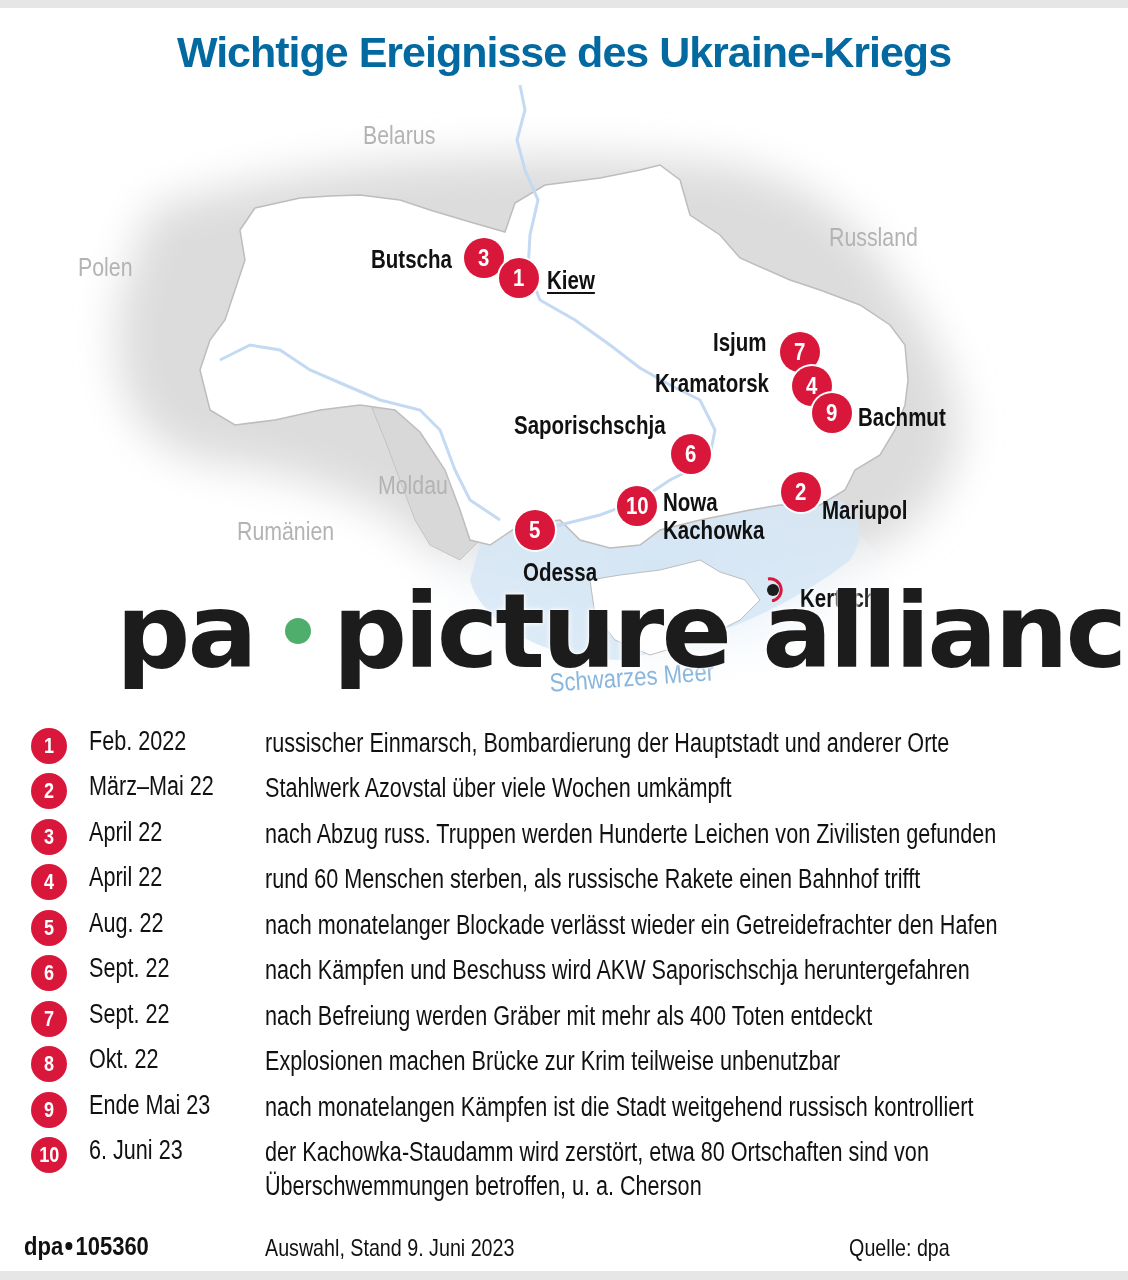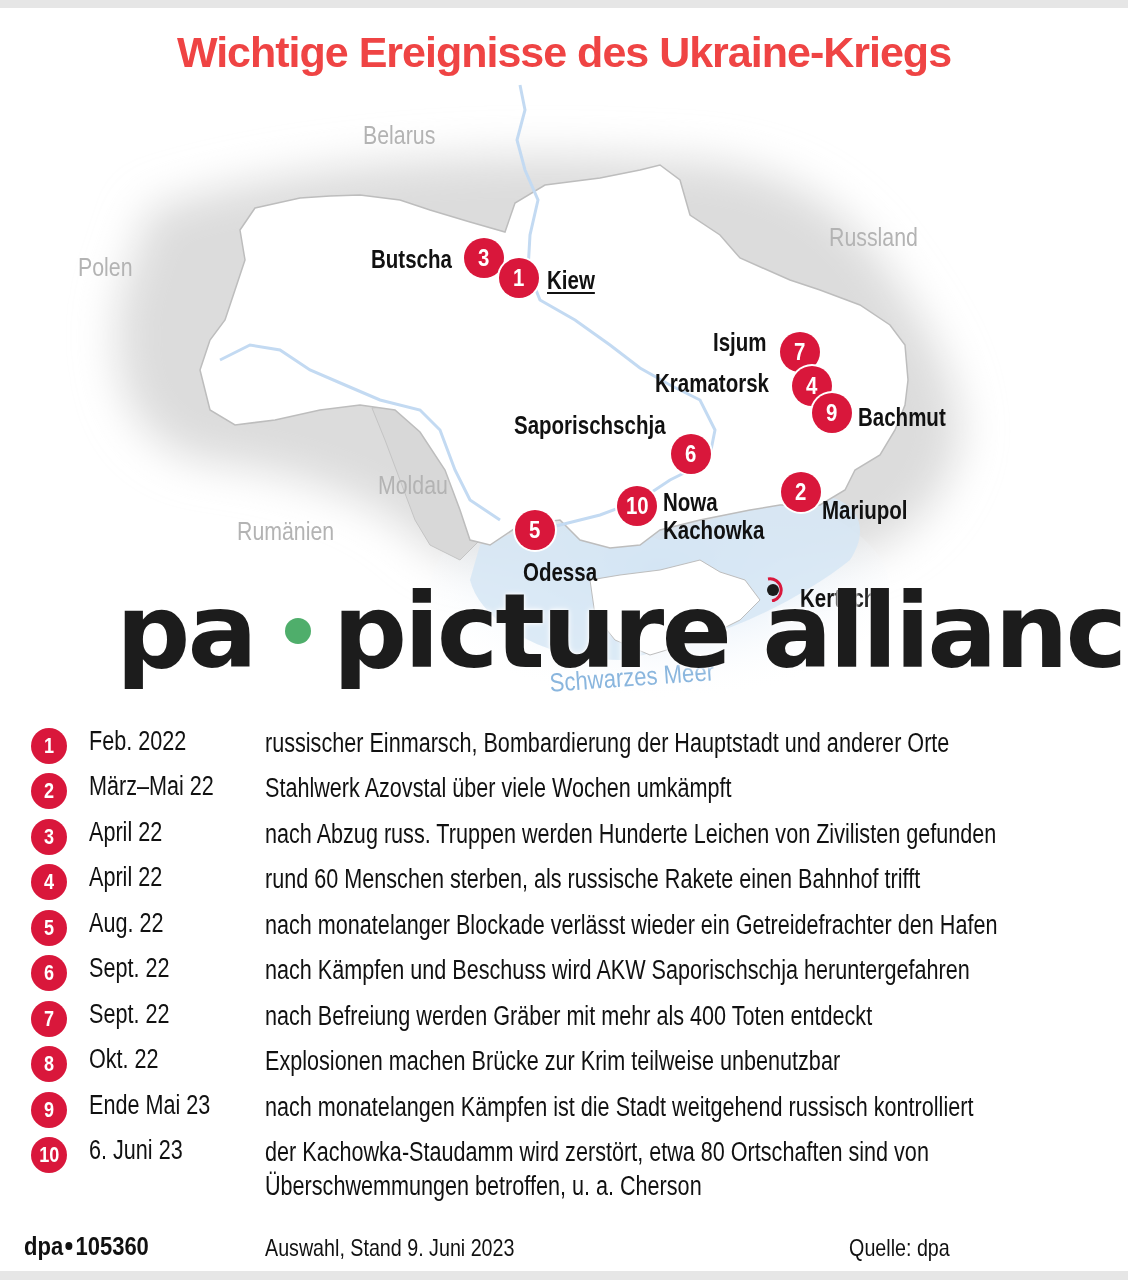--- a/index.html
+++ b/index.html
@@ -7,21 +7,21 @@
     width: 1128px; height: 1280px; position: relative; overflow: hidden;
     background: #ffffff;
     font-family: "Liberation Sans", sans-serif;
     color: #111;
   }
   .topbar { position: absolute; left: 0; top: 0; width: 1128px; height: 8px; background: #e6e6e6; }
   .botbar { position: absolute; left: 0; top: 1271px; width: 1128px; height: 9px; background: #e6e6e6; }
   .title {
     position: absolute; left: 0; top: 28px; width: 1128px; text-align: center;
     font-family: "Liberation Sans", sans-serif; font-weight: bold; font-size: 43px;
-    letter-spacing: -1px; color: #ef4444;
+    letter-spacing: -1px; color: #0369a1;
   }
   .map { position: absolute; left: 0; top: 80px; width: 1128px; height: 620px; }
   .map svg { position: absolute; left: 0; top: 0; }
   .country {
     position: absolute; font-family: "Liberation Sans", sans-serif; font-size: 26px;
     color: #b3b3b3; transform: scaleX(0.82); transform-origin: left top;
   }
   .city {
     position: absolute; font-family: "Liberation Sans", sans-serif; font-weight: bold;
     font-size: 25px; color: #111; transform: scaleX(0.82); transform-origin: left top;

